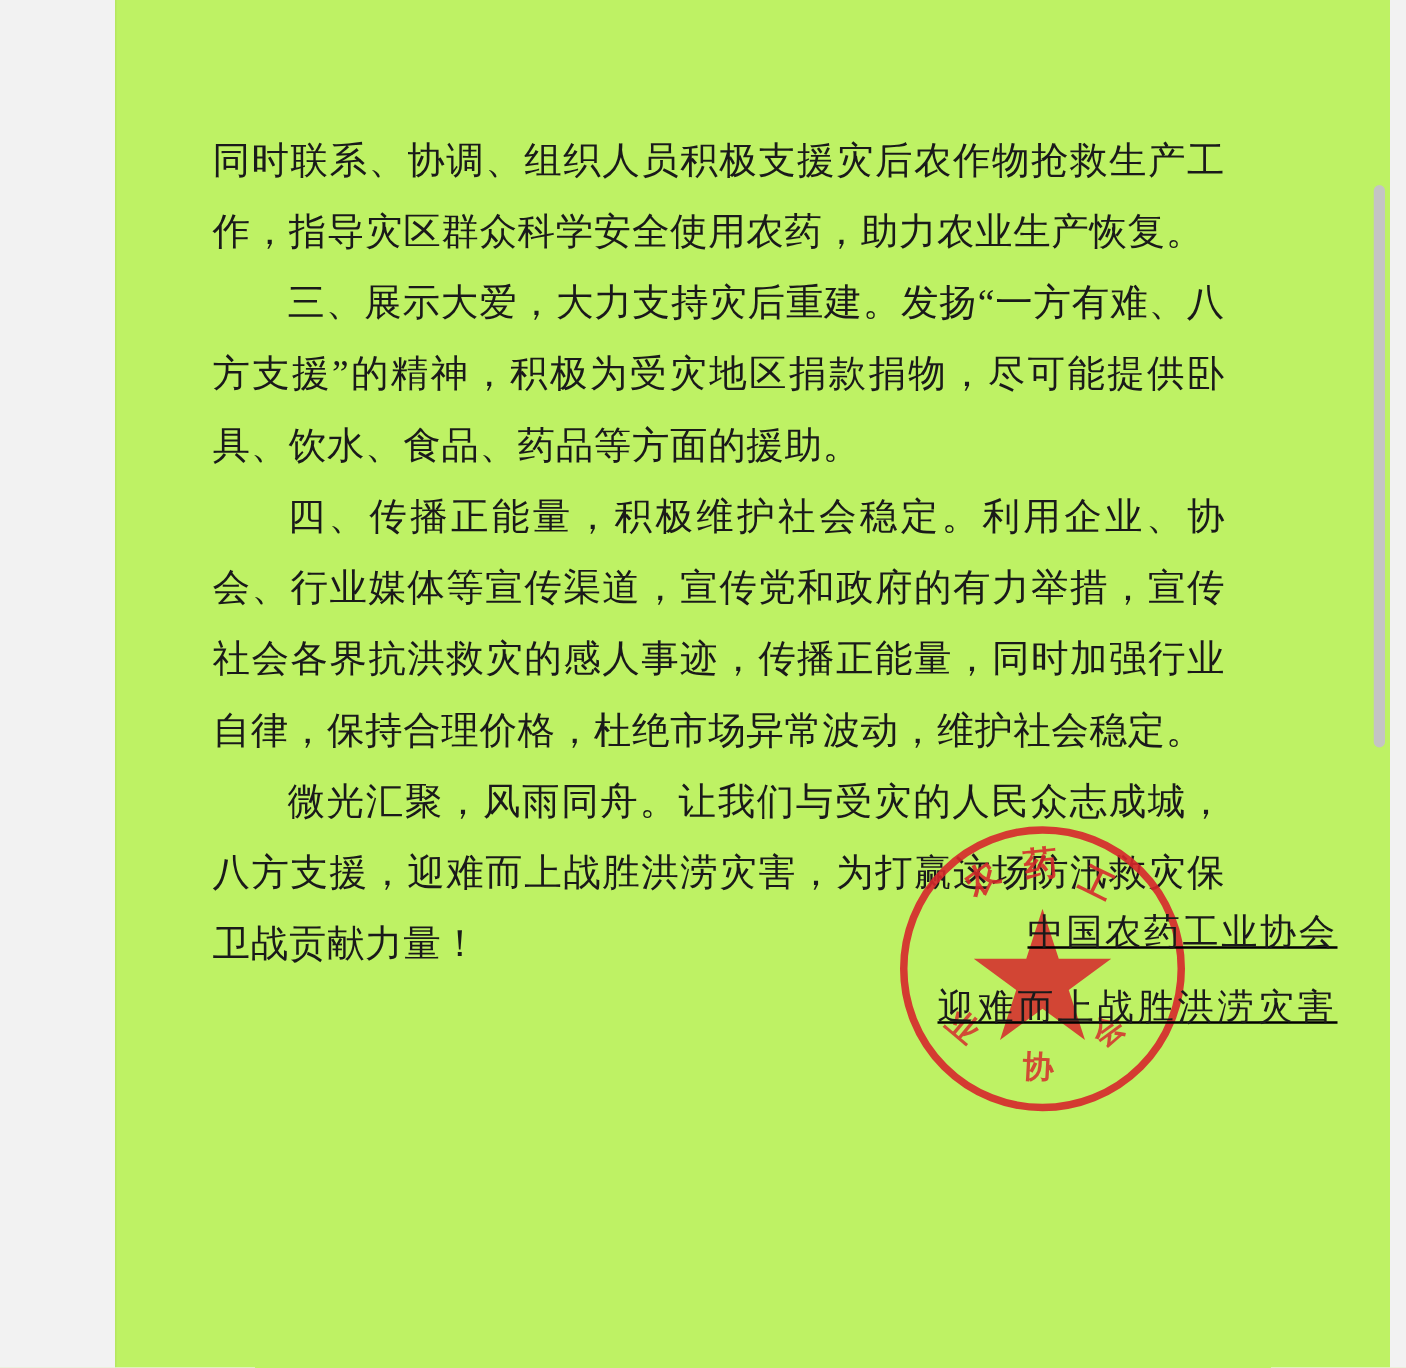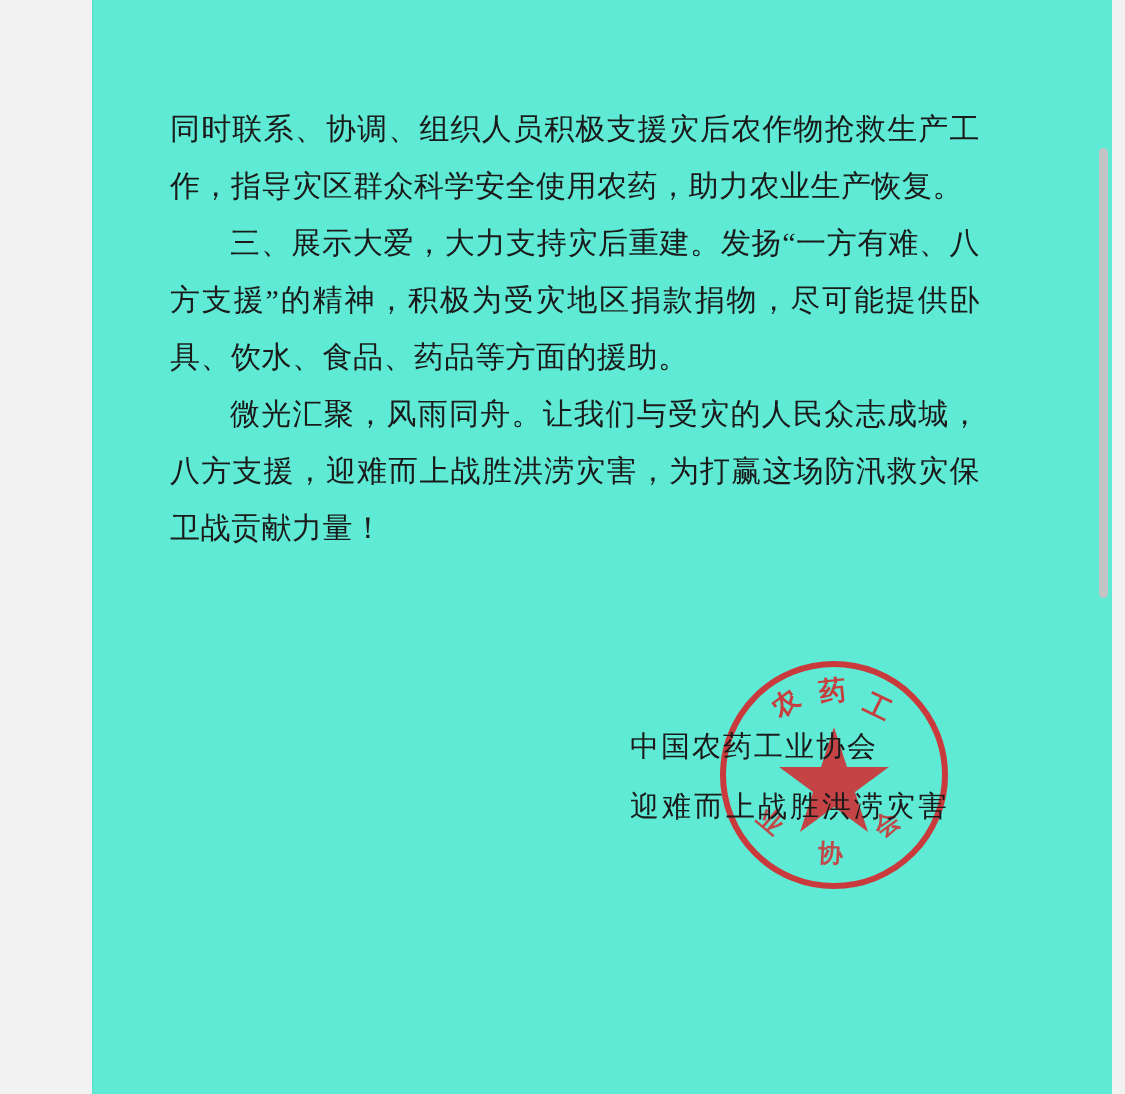--- a/index.html
+++ b/index.html
@@ -18,21 +18,21 @@
     width: 1125px;
     height: 1094px;
     background: #f2f2f2;
   }
   .doc-page {
     position: absolute;
     left: 92px;
     top: 0;
     width: 1020px;
     height: 1094px;
-    background: #5eead4;
+    background: #bef264;
     box-sizing: border-box;
   }
   .left-gutter {
     position: absolute;
     left: 0;
     top: 0;
     width: 92px;
     height: 1094px;
     background: #f2f2f2;
   }
@@ -60,21 +60,22 @@
     letter-spacing: 0.5px;
   }
   .para.indent {
     text-indent: 60px;
   }
   .sign-block {
     position: absolute;
     right: 42px;
     top: 716px;
     width: 440px;
-    text-align: left;
+    text-align: right;
+    text-decoration: underline;
   }
   .sign-line {
     font-size: 29px;
     line-height: 60px;
     color: #1a1a1a;
     letter-spacing: 2px;
   }
   .sign-line.date {
     letter-spacing: 3px;
   }
@@ -143,20 +144,21 @@
 <div id="page-wrap">
 
   <div class="left-gutter"></div>
   <div class="right-gutter"></div>
 
   <div class="doc-page">
 
     <div class="doc-body">
       <p class="para">同时联系、协调、组织人员积极支援灾后农作物抢救生产工作，指导灾区群众科学安全使用农药，助力农业生产恢复。</p>
       <p class="para indent">三、展示大爱，大力支持灾后重建。发扬“一方有难、八方支援”的精神，积极为受灾地区捐款捐物，尽可能提供卧具、饮水、食品、药品等方面的援助。</p>
+      <p class="para indent">四、传播正能量，积极维护社会稳定。利用企业、协会、行业媒体等宣传渠道，宣传党和政府的有力举措，宣传社会各界抗洪救灾的感人事迹，传播正能量，同时加强行业自律，保持合理价格，杜绝市场异常波动，维护社会稳定。</p>
       <p class="para indent">微光汇聚，风雨同舟。让我们与受灾的人民众志成城，八方支援，迎难而上战胜洪涝灾害，为打赢这场防汛救灾保卫战贡献力量！</p>
     </div>
 
     <div class="seal">
       <svg width="240" height="240" viewBox="0 0 240 240" xmlns="http://www.w3.org/2000/svg">
         <circle cx="120" cy="120" r="111" fill="none" stroke="#d6272b" stroke-width="6" opacity="0.9"></circle>
         <polygon points="120,72 133,112 175,112 141,137 154,177 120,152 86,177 99,137 65,112 107,112" fill="#d6272b" opacity="0.85"></polygon>
       </svg>
       <div class="seal-text">
         <span class="seal-char" style="left:58px; top:30px; transform:rotate(-36deg);">农</span>

